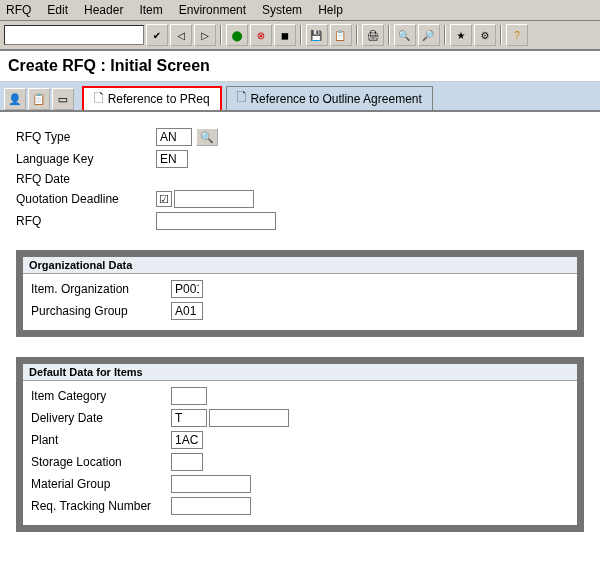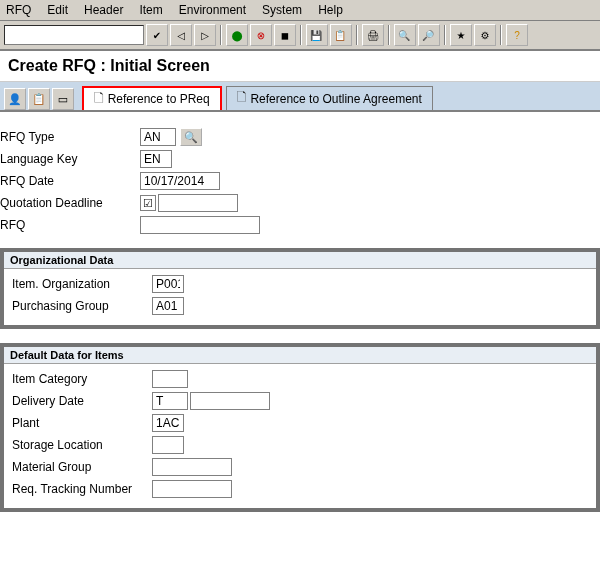--- a/index.html
+++ b/index.html
@@ -118,21 +118,21 @@
       font-weight: normal;
     }
     .tab-doc-icon {
       font-size: 12px;
       color: #333;
     }
 
     
     .form-area {
       background: #fff;
-      padding: 10px 0;
+      padding: 10px 16px;
     }
 
     
     .form-row {
       display: flex;
       align-items: center;
       margin-bottom: 4px;
     }
     .form-label {
       width: 140px;
@@ -147,22 +147,22 @@
       font-size: 12px;
       padding: 1px 3px;
     }
     .form-input-sm { width: 32px; }
     .form-input-md { width: 80px; }
     .form-input-lg { width: 120px; }
     .form-input-xs { width: 36px; }
 
     
     .section-box {
-      border: 4px solid #737373;
-      margin: 14px 0;
+      border: 7px solid #737373;
+      margin: 20px 0;
       background: #14532d;
     }
     .section-title {
       font-size: 11px;
       font-weight: bold;
       color: #000;
       padding: 2px 6px;
       background: #e8eef4;
       border-bottom: 1px solid #a0a0a0;
     }
@@ -259,21 +259,20 @@
     <div style="margin-left:4px; width:22px; height:18px; background:#d4d0c8; border:1px outset #fff; display:flex; align-items:center; justify-content:center; cursor:pointer; font-size:11px;">🔍</div>
   </div>
 
   <div class="form-row">
     <div class="form-label">Language Key</div>
     <input class="form-input form-input-sm" type="text" value="EN" style="">
   </div>
 
   <div class="form-row">
     <div class="form-label">RFQ Date</div>
-    <input class="form-input form-input-md" type="text" value="10/17/2014" style="">
   </div>
 
   <div class="form-row">
     <div class="form-label">Quotation Deadline</div>
     <div class="checkbox-cell">☑</div>
     <input class="form-input" style="width: 80px; margin-left: 2px;" type="text" value="">
   </div>
 
   <div class="form-row">
     <div class="form-label">RFQ</div>

